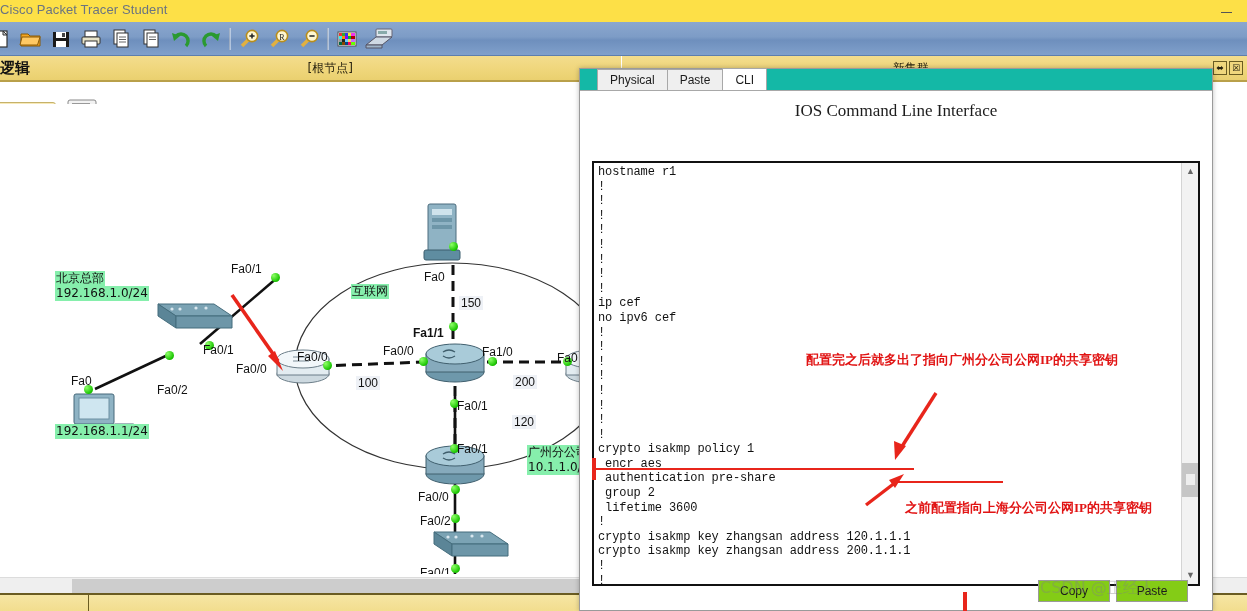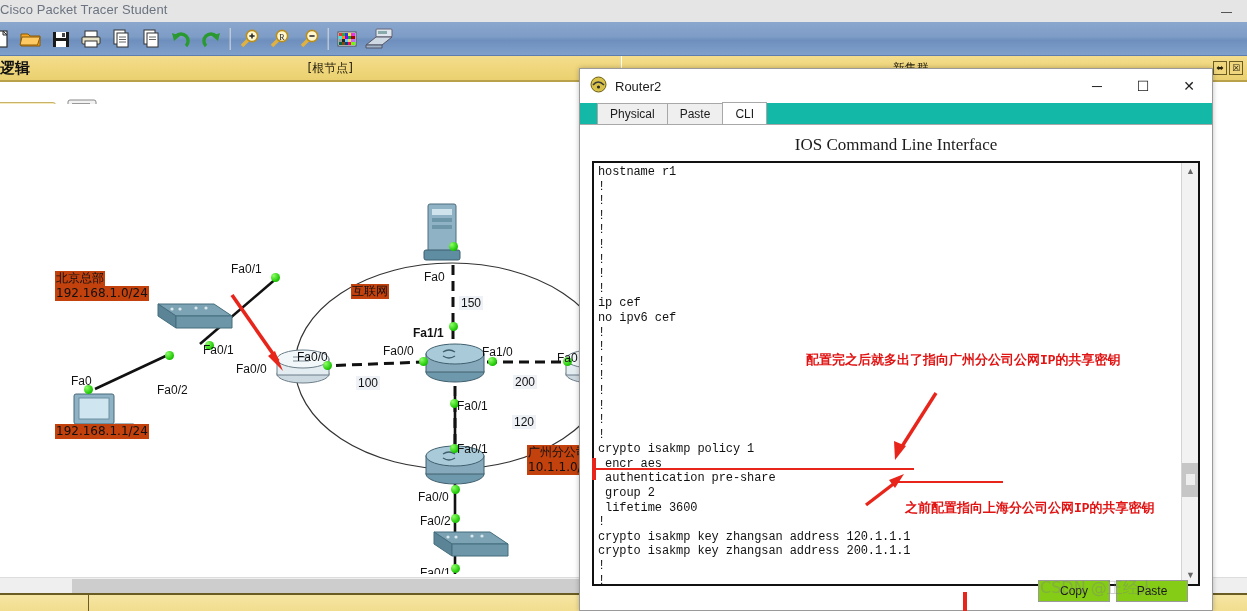--- a/index.html
+++ b/index.html
@@ -9,21 +9,21 @@
     font-family:"Liberation Sans", sans-serif;
     background:#ffffff;
     overflow:hidden;
     position:relative;
   }
 
   
   #app-window { position:absolute; left:0; top:0; width:1247px; height:611px; background:#fff; }
 
   .app-titlebar {
-    height:22px; background:#e5e5e5; position:relative;
+    height:22px; background:#fde047; position:relative;
     padding-left:0px;
   }
   .app-title {
     position:absolute; left:0px; top:2px;
     font-size:13px; color:#6b7480; letter-spacing:0.1px;
     font-family:"Liberation Sans", sans-serif;
   }
   .win-min {
     position:absolute; right:12px; top:5px; width:14px; height:12px;
     color:#555; font-size:13px; line-height:10px; text-align:center;
@@ -98,21 +98,21 @@
   }
   .bottom-bar .divider { position:absolute; left:88px; top:0; bottom:0; width:1px; background:#6a5c22; }
 
   
   .node-label {
     position:absolute; font-size:12px; color:#111;
     font-family:"Liberation Sans", sans-serif; white-space:nowrap;
   }
   .net-label {
     position:absolute; font-size:12px; color:#111; white-space:nowrap;
-    font-family:"DejaVu Sans", sans-serif; background:#c2410c; padding:0 1px; line-height:15px;
+    font-family:"DejaVu Sans", sans-serif; background:#86efac; padding:0 1px; line-height:15px;
   }
   .link-num {
     position:absolute; font-size:12px; color:#111; background:#eef1f6; padding:0 2px;
     font-family:"Liberation Sans", sans-serif;
   }
   .green-dot {
     position:absolute; width:9px; height:9px; border-radius:50%;
     background:radial-gradient(circle at 30% 30%, #8dff66, #19c400 70%, #0f8a00);
   }
 
@@ -162,21 +162,21 @@
 
   .cli-buttons { position:absolute; left:0; bottom:8px; width:100%; display:flex; justify-content:flex-end; gap:6px; padding-right:24px; }
   .cli-btn {
     min-width:72px; height:22px; border:1px solid #9a9a9a; background:#84cc16;
     font-size:12px; color:#1c1c1c; display:flex; align-items:center; justify-content:center;
   }
 
   
   .anno {
     position:absolute; color:#e11414; font-weight:bold; font-size:13px;
-    font-family:Liberation Mono, monospace; white-space:nowrap;
+    font-family:Liberation Serif, serif; white-space:nowrap;
   }
   .red-underline { position:absolute; height:2px; background:#e8251b; }
   .watermark {
     position:absolute; font-size:16px; color:rgba(130,130,130,0.38);
     font-family:"DejaVu Sans", sans-serif; white-space:nowrap; pointer-events:none;
   }
 </style>
 </head>
 <body>
 
@@ -474,35 +474,20 @@
       </div>
   </div>
 
   <div class="bottom-bar">
     <div class="divider"></div>
   </div>
 </div>
 
 <div id="cli-window">
 
-  <div class="cli-titlebar">
-    <span>
-      <svg width="17" height="17" viewBox="0 0 17 17">
-          <circle cx="8.5" cy="8.5" r="7.5" fill="#d8c24a" stroke="#6d5f15"></circle>
-          <path d="M3 9 q5 -6 11 0" stroke="#3a3a3a" stroke-width="1.6" fill="none"></path>
-          <circle cx="8.5" cy="11" r="1.6" fill="#2a2a2a"></circle>
-        </svg>
-    </span>
-    <span class="cli-title">Router2</span>
-    <div class="cli-wbtns">
-      <div class="cli-wbtn">─</div>
-      <div class="cli-wbtn">☐</div>
-      <div class="cli-wbtn">✕</div>
-    </div>
-  </div>
 
   <div class="cli-tabs">
     <div class="cli-tab">Physical</div>
     <div class="cli-tab">Paste</div>
     <div class="cli-tab active">CLI</div>
   </div>
 
   <div class="cli-heading">IOS Command Line Interface</div>
 
   <div class="cli-console">

